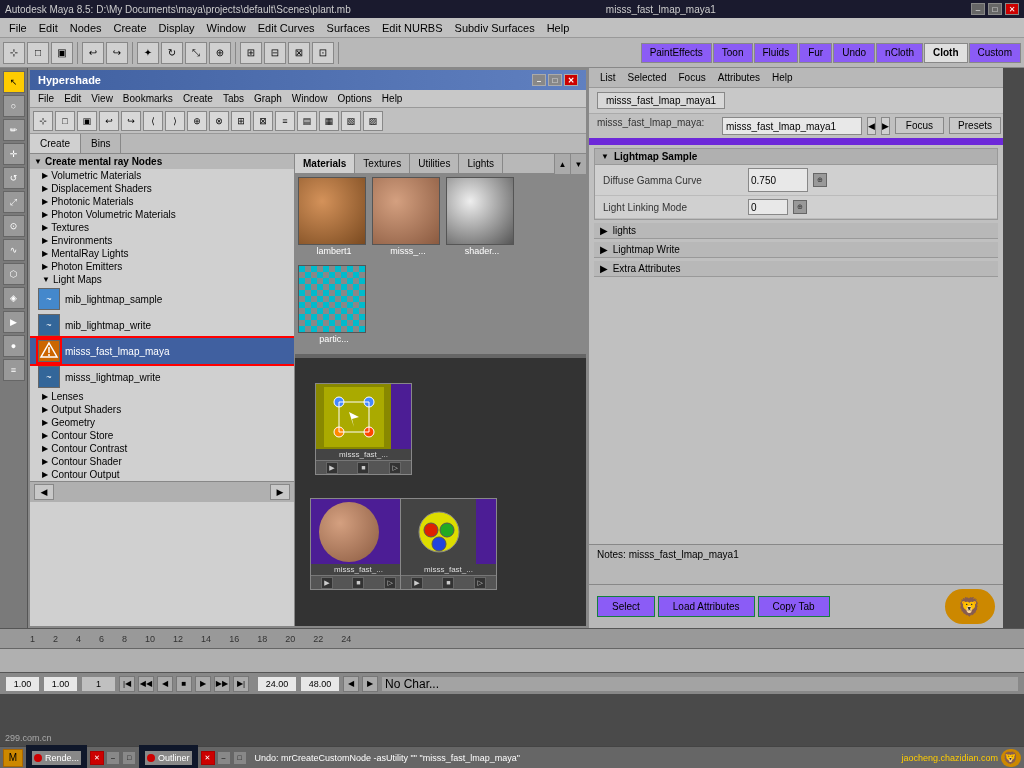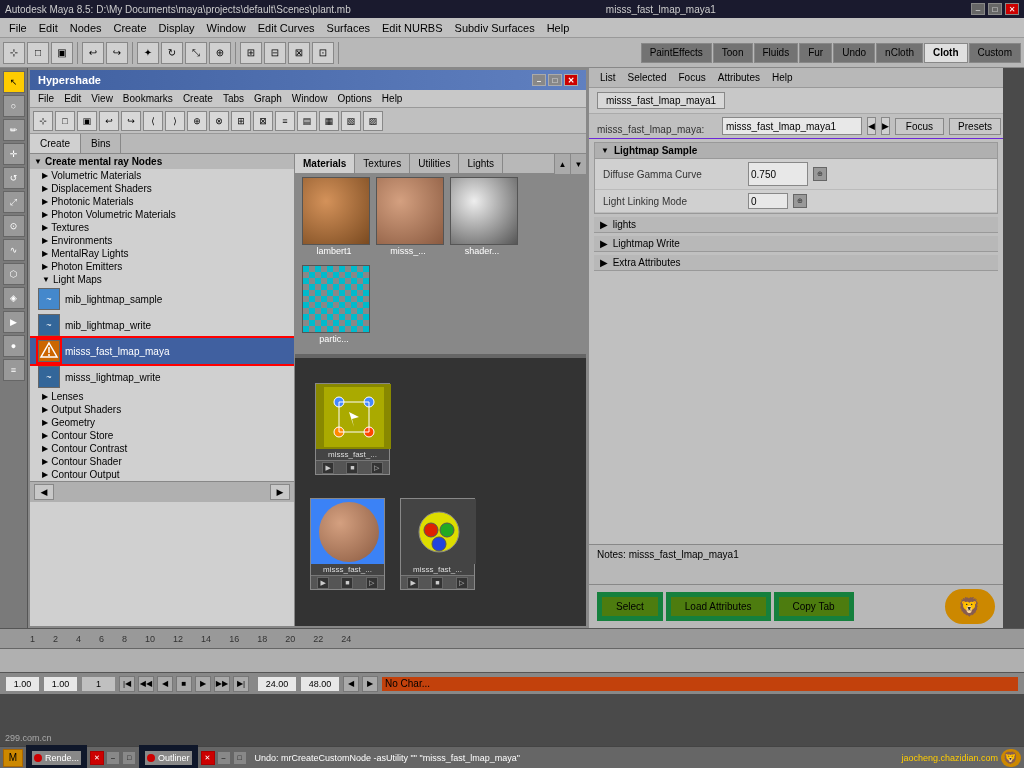--- a/index.html
+++ b/index.html
@@ -53,21 +53,21 @@
     .toolbar-btn {
       width: 22px; height: 22px; background: #d0d0d0;
       border: 1px solid #888; display: flex; align-items: center; justify-content: center;
       cursor: pointer; font-size: 10px;
     }
     .toolbar-sep { width: 1px; height: 22px; background: #888; margin: 0 2px; }
     .rtab {
       padding: 2px 8px;
       font-size: 10px;
       border: 1px solid #888;
-      background: #737373;
+      background: #8b5cf6;
       cursor: pointer;
       height: 20px;
       display: flex; align-items: center;
     }
     .rtab.active { background: #e0e0e0; font-weight: bold; }
 
     
     #left-tools {
       width: 28px;
       background: #7a7a7a;
@@ -243,21 +243,21 @@
       padding: 3px;
       gap: 2px;
       background: #888;
       overflow: hidden;
       height: 180px;
     }
     .mat-item {
       width: 72px;
       display: flex;
       flex-direction: column;
-      align-items: flex-end;
+      align-items: flex-start;
       cursor: pointer;
     }
     .mat-preview {
       width: 68px; height: 68px;
       border: 1px solid #555;
       background: #666;
       display: flex; align-items: center; justify-content: center;
       overflow: hidden;
     }
     .mat-preview.lambert { background: radial-gradient(circle at 35% 35%, #d4925a, #7a4a20); }
@@ -283,23 +283,23 @@
     }
     #work-area-label {
       color: #aaa;
       font-size: 10px;
       padding: 3px 5px;
     }
 
     
     .node-card {
       position: absolute;
-      background: #3b82f6;
+      background: #4c1d95;
       border: 1px solid #888;
-      width: 75px;
+      width: 97px;
       cursor: pointer;
     }
     .node-preview {
       width: 75px; height: 65px;
       display: flex; align-items: center; justify-content: center;
       overflow: hidden;
     }
     .node-label {
       background: #444;
       color: #ddd;
@@ -358,24 +358,24 @@
       background: #d8d8d8;
       border: 1px solid #888;
       padding: 2px 8px;
       font-size: 10px;
       cursor: pointer;
     }
 
     
     #ae-field-row {
       display: flex;
-      align-items: flex-end;
+      align-items: flex-start;
       padding: 3px 8px;
       gap: 5px;
-      border-bottom: 1px solid #6d28d9;
+      border-bottom: 7px solid #6d28d9;
     }
     #ae-field-row label { font-size: 10px; color: #333; min-width: 120px; }
     #ae-text-input {
       flex: 1;
       height: 18px;
       background: #e8e8e8;
       border: 1px solid #888;
       font-size: 10px;
       padding: 0 3px;
     }
@@ -472,22 +472,22 @@
     
     #ae-bottom {
       display: flex;
       gap: 3px;
       padding: 4px 8px;
       background: #b8b8b8;
       border-top: 1px solid #888;
       align-items: center;
     }
     .ae-bottom-btn {
-      padding: 4px 14px; background: #4d7c0f;
-      border: 5px solid #15803d; cursor: pointer; font-size: 10px;
+      padding: 4px 14px; background: #8b5cf6;
+      border: 1px solid #15803d; cursor: pointer; font-size: 10px;
     }
     #ae-logo {
       margin-left: auto;
       width: 50px; height: 35px;
       background: #cc8800;
       border-radius: 25px;
       display: flex; align-items: center; justify-content: center;
       font-size: 18px;
     }
 
@@ -958,21 +958,21 @@
   <div style="width:16px;height:16px;background:#aaa;border:1px solid #777;display:flex;align-items:center;justify-content:center;font-size:8px;cursor:pointer;">■</div>
   <div style="width:16px;height:16px;background:#aaa;border:1px solid #777;display:flex;align-items:center;justify-content:center;font-size:8px;cursor:pointer;">▶</div>
   <div style="width:16px;height:16px;background:#aaa;border:1px solid #777;display:flex;align-items:center;justify-content:center;font-size:8px;cursor:pointer;">▶▶</div>
   <div style="width:16px;height:16px;background:#aaa;border:1px solid #777;display:flex;align-items:center;justify-content:center;font-size:8px;cursor:pointer;">▶|</div>
 
   <input type="text" style="width: 40px; height: 16px; background: rgb(232, 232, 232); border: 1px solid rgb(136, 136, 136); font-size: 9px; text-align: center; margin-left: 5px;" value="24.00">
   <input type="text" style="width: 40px; height: 16px; background: rgb(232, 232, 232); border: 1px solid rgb(136, 136, 136); font-size: 9px; text-align: center;" value="48.00">
   <div style="width:16px;height:16px;background:#aaa;border:1px solid #777;display:flex;align-items:center;justify-content:center;font-size:8px;cursor:pointer;">◀</div>
   <div style="width:16px;height:16px;background:#aaa;border:1px solid #777;display:flex;align-items:center;justify-content:center;font-size:8px;cursor:pointer;">▶</div>
 
-  <div style="flex:1;height:16px;background:#c2410c;border:1px solid #888;font-size:10px;display:flex;align-items:center;padding:0 3px;min-width:60px;">No Char...</div>
+  <div style="flex:1;height:16px;background:#a3a3a3;border:1px solid #888;font-size:12px;display:flex;align-items:center;padding:0 3px;min-width:60px;">No Char...</div>
 </div>
 
 <div id="taskbar">
   <div style="width:20px;height:18px;background:#cc8800;border:1px solid #aa6600;display:flex;align-items:center;justify-content:center;font-size:10px;cursor:pointer;">M</div>
   <div class="task-item">
     <div class="indicator"></div>
     <span>Rende...</span>
   </div>
   <div style="display:flex;gap:2px;">
     <div style="width:14px;height:14px;background:#cc0000;border:1px solid #aa0000;font-size:7px;display:flex;align-items:center;justify-content:center;cursor:pointer;color:#fff;">✕</div>

